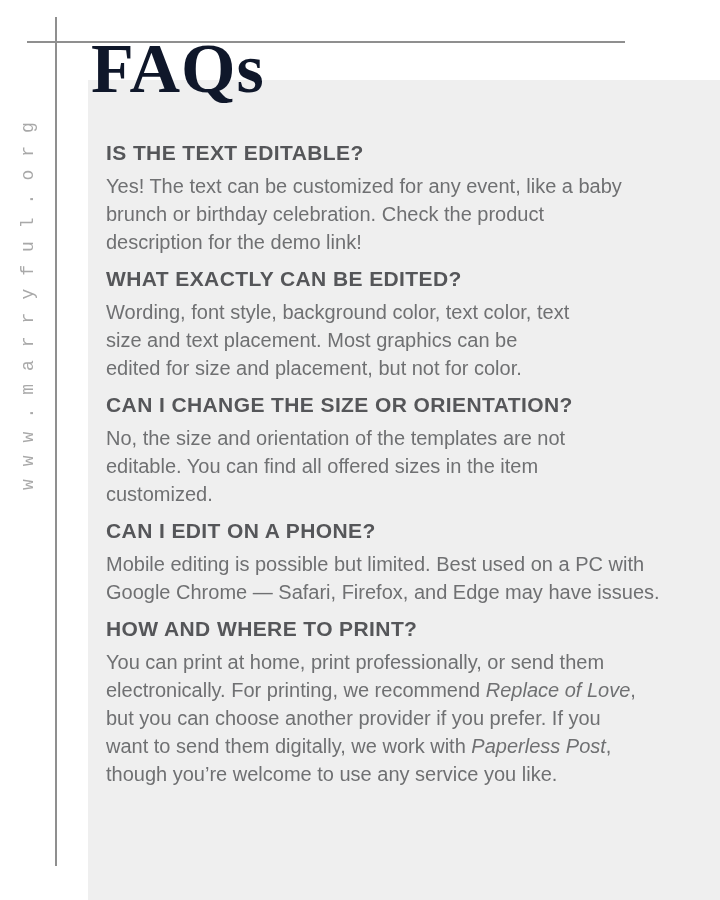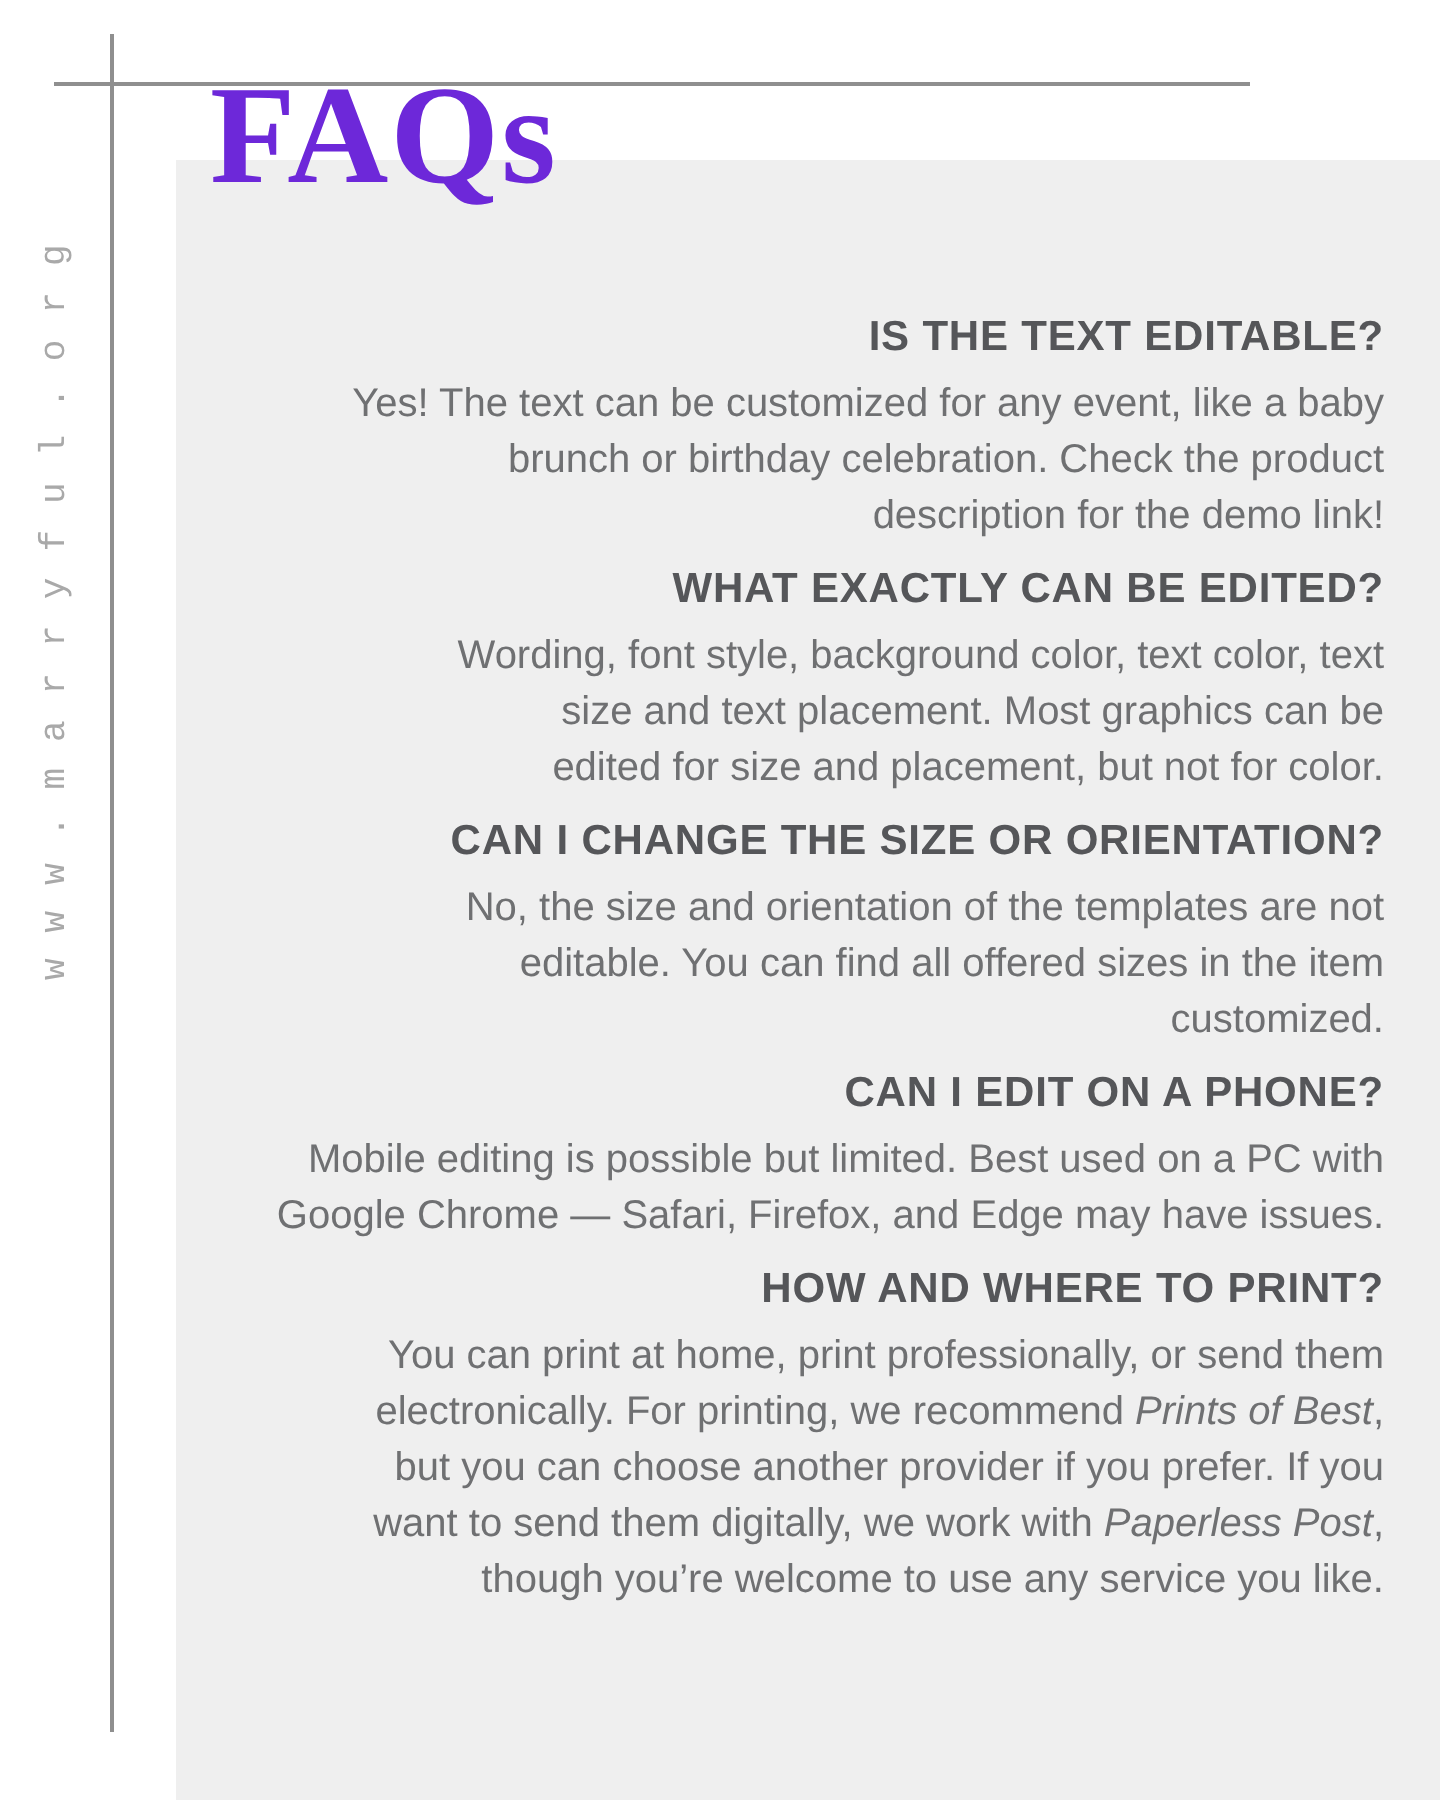--- a/index.html
+++ b/index.html
@@ -55,37 +55,36 @@
     left: 88px;
     top: 80px;
     width: 632px;
     height: 820px;
     background: #efefef;
   }
 
   
   .page-title {
     position: absolute;
-    left: 105px;
+    left: 91px;
     top: 30px;
     font-family: "Liberation Serif", serif;
     font-weight: 700;
     font-size: 70px;
     line-height: 78px;
     letter-spacing: 1px;
-    color: #6d28d9;
+    color: #0f172a;
   }
 
   
   .faq-list {
     position: absolute;
     left: 106px;
-    top: 156px;
+    top: 140px;
     width: 586px;
-    text-align: right;
   }
   .faq-item {
     margin: 0 0 10px 0;
   }
   .faq-question {
     margin: 0 0 6px 0;
     font-size: 21px;
     line-height: 26px;
     font-weight: 700;
     letter-spacing: 0.4px;
@@ -142,19 +141,19 @@
       <h2 class="faq-question">CAN I EDIT ON A PHONE?</h2>
       <div>
         <div class="answer-line"><span>Mobile editing is possible but limited. Best used on a PC with</span></div>
         <div class="answer-line"><span>Google Chrome — Safari, Firefox, and Edge may have issues.</span></div>
       </div>
     </section>
     <section class="faq-item">
       <h2 class="faq-question">HOW AND WHERE TO PRINT?</h2>
       <div>
         <div class="answer-line"><span>You can print at home, print professionally, or send them</span></div>
-        <div class="answer-line"><span>electronically. For printing, we recommend </span><em>Prints of Best</em><span>,</span></div>
+        <div class="answer-line"><span>electronically. For printing, we recommend </span><em>Replace of Love</em><span>,</span></div>
         <div class="answer-line"><span>but you can choose another provider if you prefer. If you</span></div>
         <div class="answer-line"><span>want to send them digitally, we work with </span><em>Paperless Post</em><span>,</span></div>
         <div class="answer-line"><span>though you’re welcome to use any service you like.</span></div>
       </div>
     </section>
   </div>
 
 </body></html>

